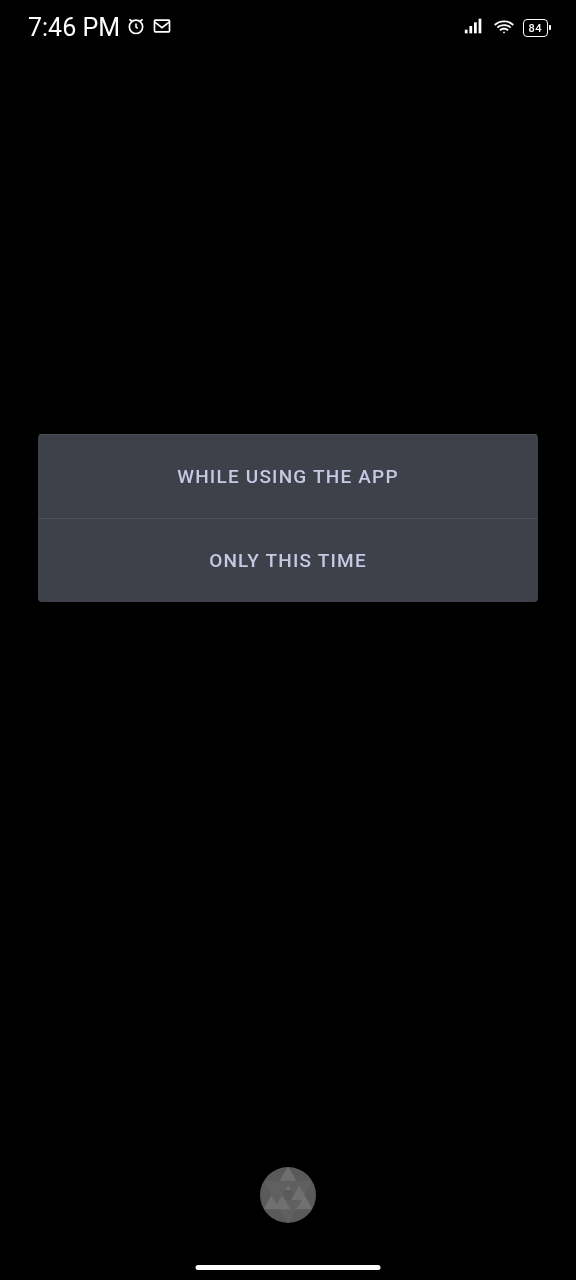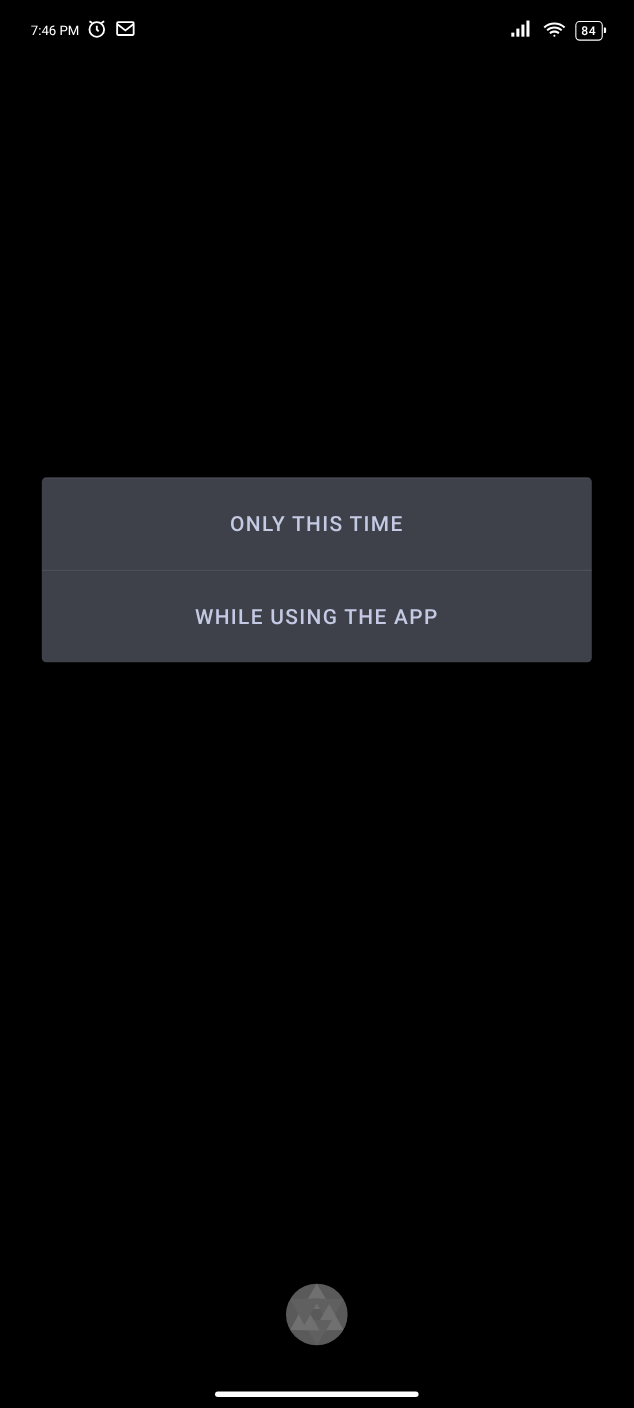--- a/index.html
+++ b/index.html
@@ -24,21 +24,21 @@
       display: flex;
       justify-content: space-between;
       align-items: center;
       padding: 0 28px;
       color: #ffffff;
     }
     .status-left {
       display: flex;
       align-items: center;
       gap: 6px;
-      font-size: 12px;
+      font-size: 25px;
     }
     .status-right {
       display: flex;
       align-items: center;
       gap: 8px;
     }
     .alarm-icon svg, .gmail-icon svg {
       width: 20px;
       height: 20px;
     }
@@ -174,22 +174,22 @@
         <path d="M12 20c.6 0 1-.4 1-1s-.4-1-1-1-1 .4-1 1 .4 1 1 1zm0-4c1.4 0 2.7.5 3.7 1.4l1.4-1.4C15.7 14.6 13.9 14 12 14s-3.7.6-5.1 2l1.4 1.4c1-.9 2.3-1.4 3.7-1.4zm0-4c2.5 0 4.8.9 6.5 2.5l1.4-1.4C17.9 11 15.1 10 12 10s-5.9 1-7.9 3.1l1.4 1.4C7.2 12.9 9.5 12 12 12zm0-4c3.6 0 6.9 1.3 9.4 3.6l1.4-1.4C19.9 7.5 16.1 6 12 6S4.1 7.5 1.2 10.2l1.4 1.4C5.1 9.3 8.4 8 12 8z"></path>
       </svg>
     </span>
     <span class="battery">
       <span class="battery-text">84</span>
     </span>
   </div>
 </div>
 
 <div class="dialog">
+  <div class="dialog-button">WHILE USING THE APP</div>
   <div class="dialog-button">ONLY THIS TIME</div>
-  <div class="dialog-button">WHILE USING THE APP</div>
 </div>
 
 <div class="shutter-icon">
   <svg viewBox="0 0 60 60">
     <circle cx="30" cy="30" r="28" fill="#5a5a5a"></circle>
     <g transform="translate(30,30)">
       <path d="M0,-28 L14,-5 L-14,-5 Z" fill="#707070" transform="rotate(0)"></path>
       <path d="M0,-28 L14,-5 L-14,-5 Z" fill="#606060" transform="rotate(60)"></path>
       <path d="M0,-28 L14,-5 L-14,-5 Z" fill="#707070" transform="rotate(120)"></path>
       <path d="M0,-28 L14,-5 L-14,-5 Z" fill="#606060" transform="rotate(180)"></path>

